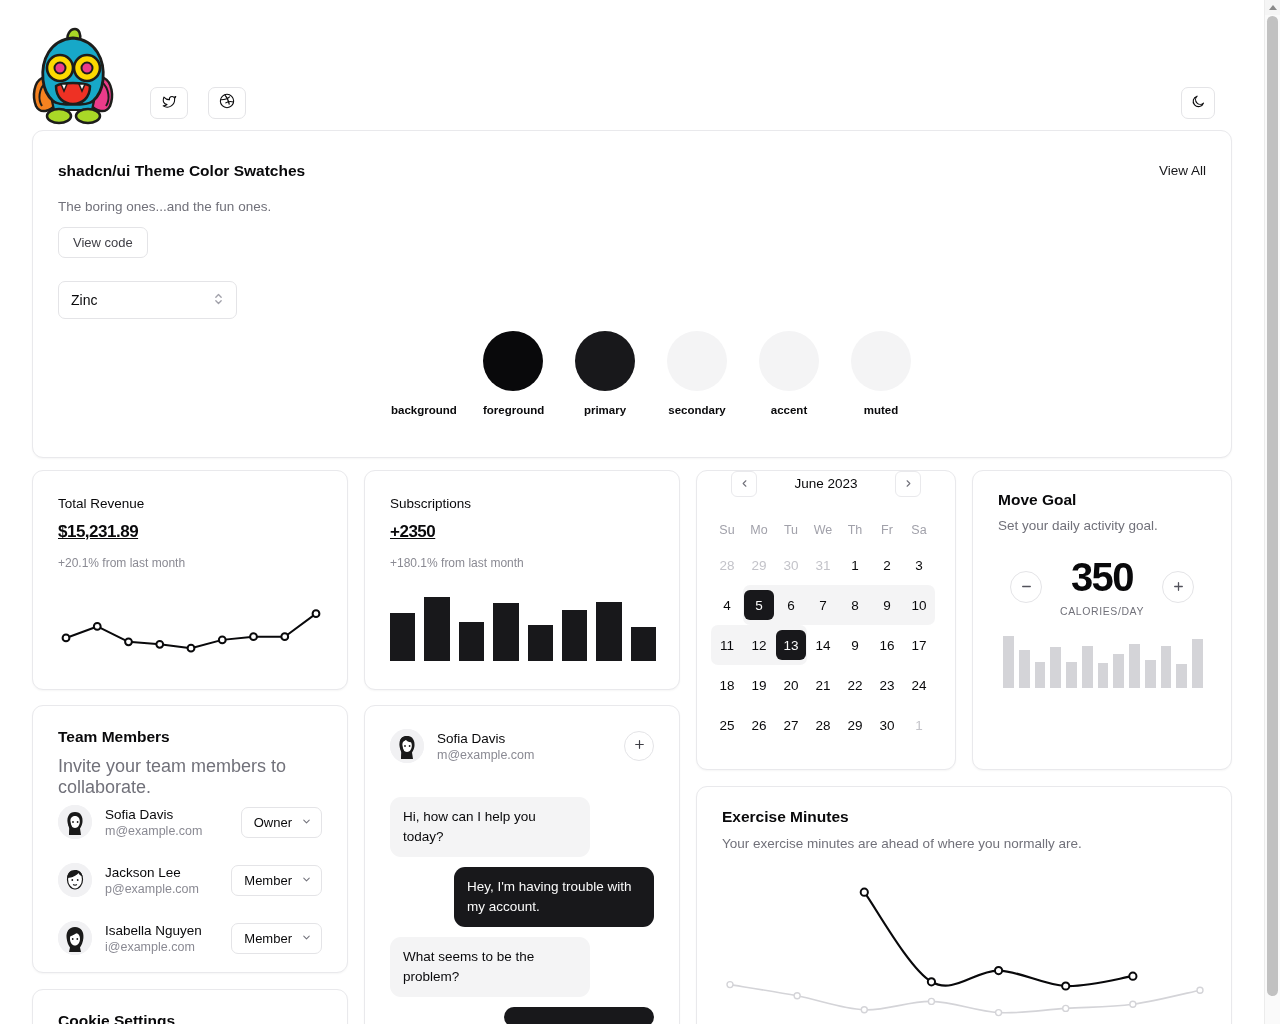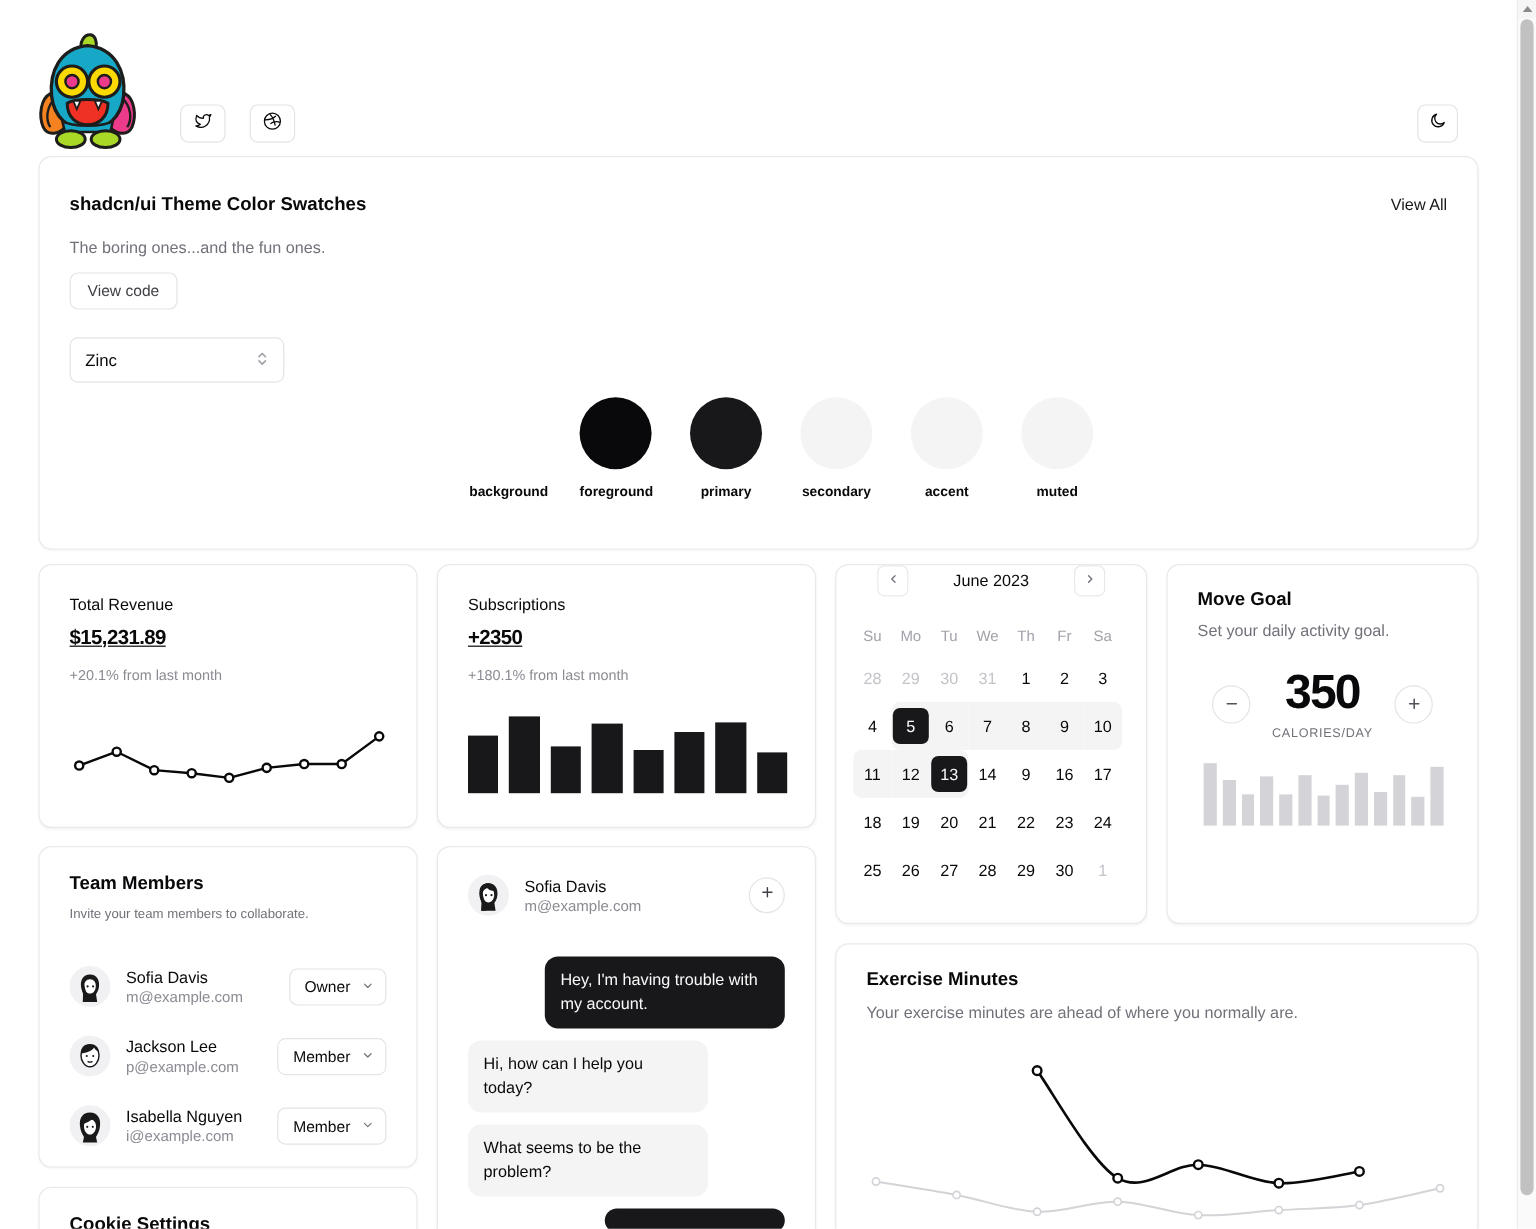--- a/index.html
+++ b/index.html
@@ -136,21 +136,21 @@
   .mg-bars i { flex: 1; background: #d4d4d8; display: block; }
   .set-goal-btn {
     position: absolute; left: 25px; right: 25px; bottom: 23px; height: 34px;
     background: #18181b; color: #fafafa; border: none; border-radius: 7px;
     font-size: 13.5px; cursor: pointer; font-family: inherit;
   }
 
   
   #teamCard { left: 32px; top: 705px; width: 316px; height: 268px; }
   #teamCard .t-title { position: absolute; left: 25px; top: 22px; font-size: 15.5px; font-weight: 700; }
-  #teamCard .t-desc  { position: absolute; left: 25px; top: 50px; font-size: 11px; color: #71717a; }
+  #teamCard .t-desc  { position: absolute; left: 25px; top: 50px; font-size: 18px; color: #71717a; }
   .member { position: absolute; left: 25px; right: 25px; height: 40px; display: flex; align-items: center; }
   .avatar { width: 34px; height: 34px; border-radius: 50%; background: #f1f1f3; overflow: hidden; flex: none; }
   .m-info { margin-left: 13px; }
   .m-name { font-size: 13.5px; font-weight: 500; line-height: 17px; }
   .m-mail { font-size: 12.5px; color: #8a8a93; line-height: 16px; }
   .role-btn {
     margin-left: auto; border: 1px solid #e4e4e7; border-radius: 7px; background: #fff;
     height: 31px; padding: 0 9px 0 12px; font-size: 13px; display: flex; align-items: center;
     gap: 9px; cursor: pointer; color: #09090b;
   }
@@ -568,22 +568,22 @@
       </div>
       <button class="chat-add">
         <span>
           <svg width="13" height="13" viewBox="0 0 24 24" stroke="#3f3f46" stroke-width="2.2" stroke-linecap="round">
               <path d="M12 5v14M5 12h14"></path>
             </svg>
         </span>
       </button>
     </div>
     <div class="bubbles" id="bubbles">
+        <div class="bubble them">Hi, how can I help you today?</div>
         <div class="bubble me">Hey, I'm having trouble with my account.</div>
-        <div class="bubble them">Hi, how can I help you today?</div>
         <div class="bubble them">What seems to be the problem?</div>
         <div class="bubble me" style="min-width: 150px; min-height: 20px;"></div>
       </div>
   </div>
 
   <div class="card" id="exCard">
     <div class="e-title">Exercise Minutes</div>
     <div class="e-desc">Your exercise minutes are ahead of where you normally are.</div>
     <svg id="exSvg" width="506" height="160" style="position:absolute;left:15px;top:82px;">
         <path d="M18 115.6 C29.19047619047619 117.46666666666667 62.76190476190476 122.6 85.14285714285714 126.8 C107.52380952380952 131 129.9047619047619 139.86666666666667 152.28571428571428 140.8 C174.66666666666666 141.73333333333335 197.04761904761904 131.93333333333334 219.42857142857142 132.4 C241.8095238095238 132.86666666666667 264.19047619047615 142.43333333333334 286.57142857142856 143.6 C308.95238095238096 144.76666666666665 331.33333333333337 140.8 353.7142857142857 139.4 C376.0952380952381 138 398.4761904761905 138.23333333333332 420.85714285714283 135.2 C443.2380952380952 132.16666666666666 476.8095238095238 123.53333333333333 488 121.2" fill="none" stroke="#d4d4d8" stroke-width="1.6" stroke-linecap="round"></path>

